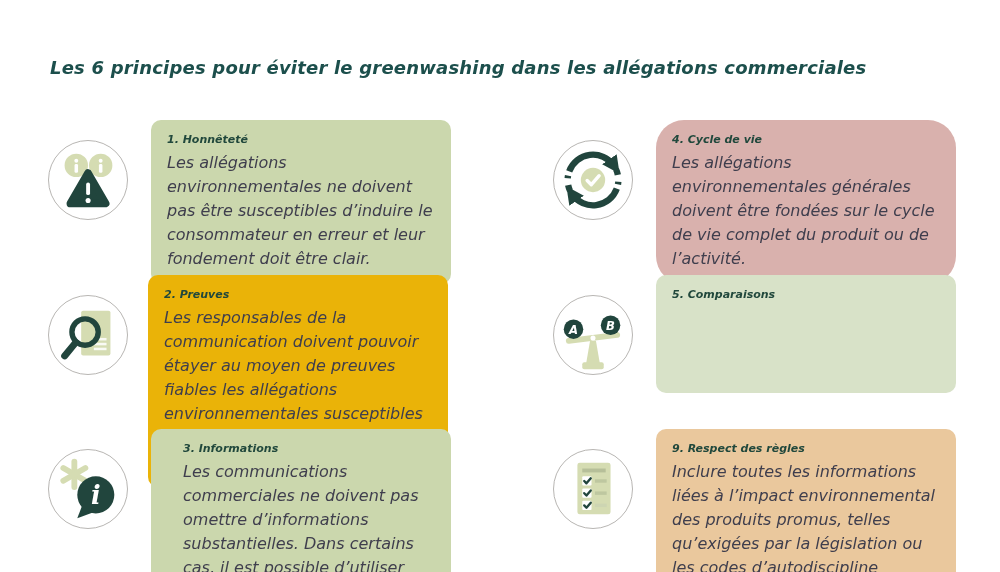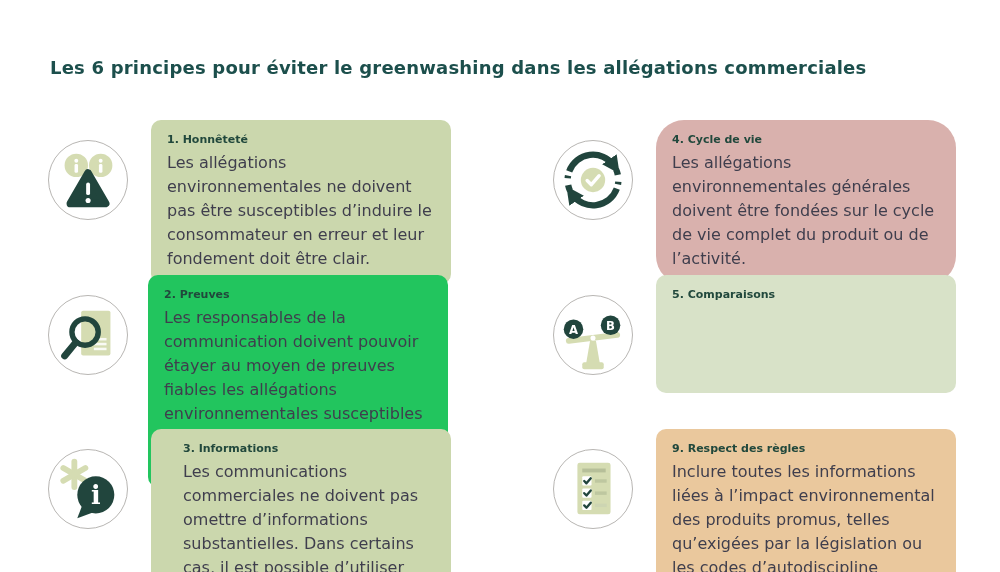--- a/index.html
+++ b/index.html
@@ -2,21 +2,21 @@
 <html lang="fr" style="--title: #1c4f4c; --heading: #21483c; --body-text: #3f3e4d; --icon-dark: #21453d; --icon-light: #d5dcb2; --circle-border: #b8b6b3; --page-bg: #ffffff;"><head>
 <meta charset="utf-8">
 <style>
   :root{
     --title:#1c4f4c; --heading:#21483c; --body-text:#3f3e4d;
     --icon-dark:#21453d; --icon-light:#d5dcb2; --circle-border:#b8b6b3; --page-bg:#ffffff;
   }
   *{margin:0;padding:0;box-sizing:border-box;}
   html,body{background:var(--page-bg);}
   body{font-family:"DejaVu Sans","Liberation Sans",sans-serif;}
-  .board{position:relative;width:1000px;height:572px;background:var(--page-bg);overflow:hidden;}
+  .board{position:relative;width:1000px;height:572px;background:var(--page-bg);overflow:hidden;font-style:italic;}
   .title{position:absolute;left:50px;top:57px;font-size:18px;font-weight:bold;color:var(--title);letter-spacing:.2px;}
   .row{position:absolute;display:flex;align-items:flex-start;}
   .row.left{left:48px;}
   .row.right{left:553px;}
   .r1{top:120px;} .r2{top:275px;} .r3{top:429px;}
   .badge{flex:0 0 auto;width:80px;height:80px;margin-top:20px;border:1px solid var(--circle-border);
          border-radius:50%;background:#fff;display:flex;align-items:center;justify-content:center;}
   .badge svg{display:block;}
   .card{width:300px;min-height:118px;margin-left:23px;border-radius:10px;padding:13px 16px 13px 16px;}
   .card h2{font-size:11px;font-weight:bold;color:var(--heading);margin-bottom:5px;}
@@ -53,21 +53,21 @@
     <div class="badge">
       <svg viewBox="0 0 80 80" width="80" height="80" aria-hidden="true">
         <rect x="33" y="15" width="30" height="46" rx="2" fill="var(--icon-light)"></rect>
         <rect x="46" y="43" width="13" height="2.6" fill="#ffffff" opacity="0.85"></rect>
         <rect x="46" y="48" width="13" height="2.6" fill="#ffffff" opacity="0.85"></rect>
         <rect x="46" y="53" width="13" height="2.6" fill="#ffffff" opacity="0.85"></rect>
         <circle cx="37" cy="37" r="13.5" fill="none" stroke="var(--icon-dark)" stroke-width="5.5"></circle>
         <line x1="27.5" y1="47.5" x2="16" y2="61.5" stroke="var(--icon-dark)" stroke-width="7" stroke-linecap="round"></line>
       </svg>
     </div>
-    <div class="card" style="background: #22c55e; margin-left: 20px;">
+    <div class="card" style="background: #eab308; margin-left: 20px;">
       <h2>2. Preuves</h2>
       <p>Les responsables de la communication doivent pouvoir étayer au moyen de preuves fiables les allégations environnementales susceptibles d’être considérées comme objectives et justifiables.</p>
     </div>
   </section>
 
   <section class="row left r3">
     <div class="badge">
       <svg viewBox="0 0 80 80" width="80" height="80" aria-hidden="true">
         <g stroke="var(--icon-light)" stroke-width="6" stroke-linecap="round">
           <line x1="26" y1="12" x2="26" y2="38"></line>

